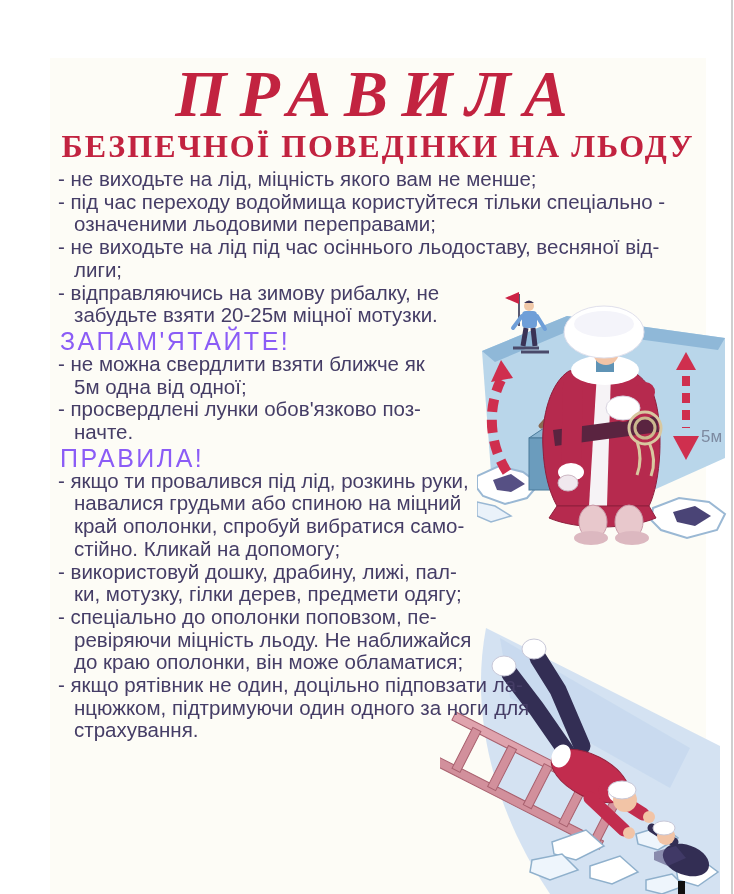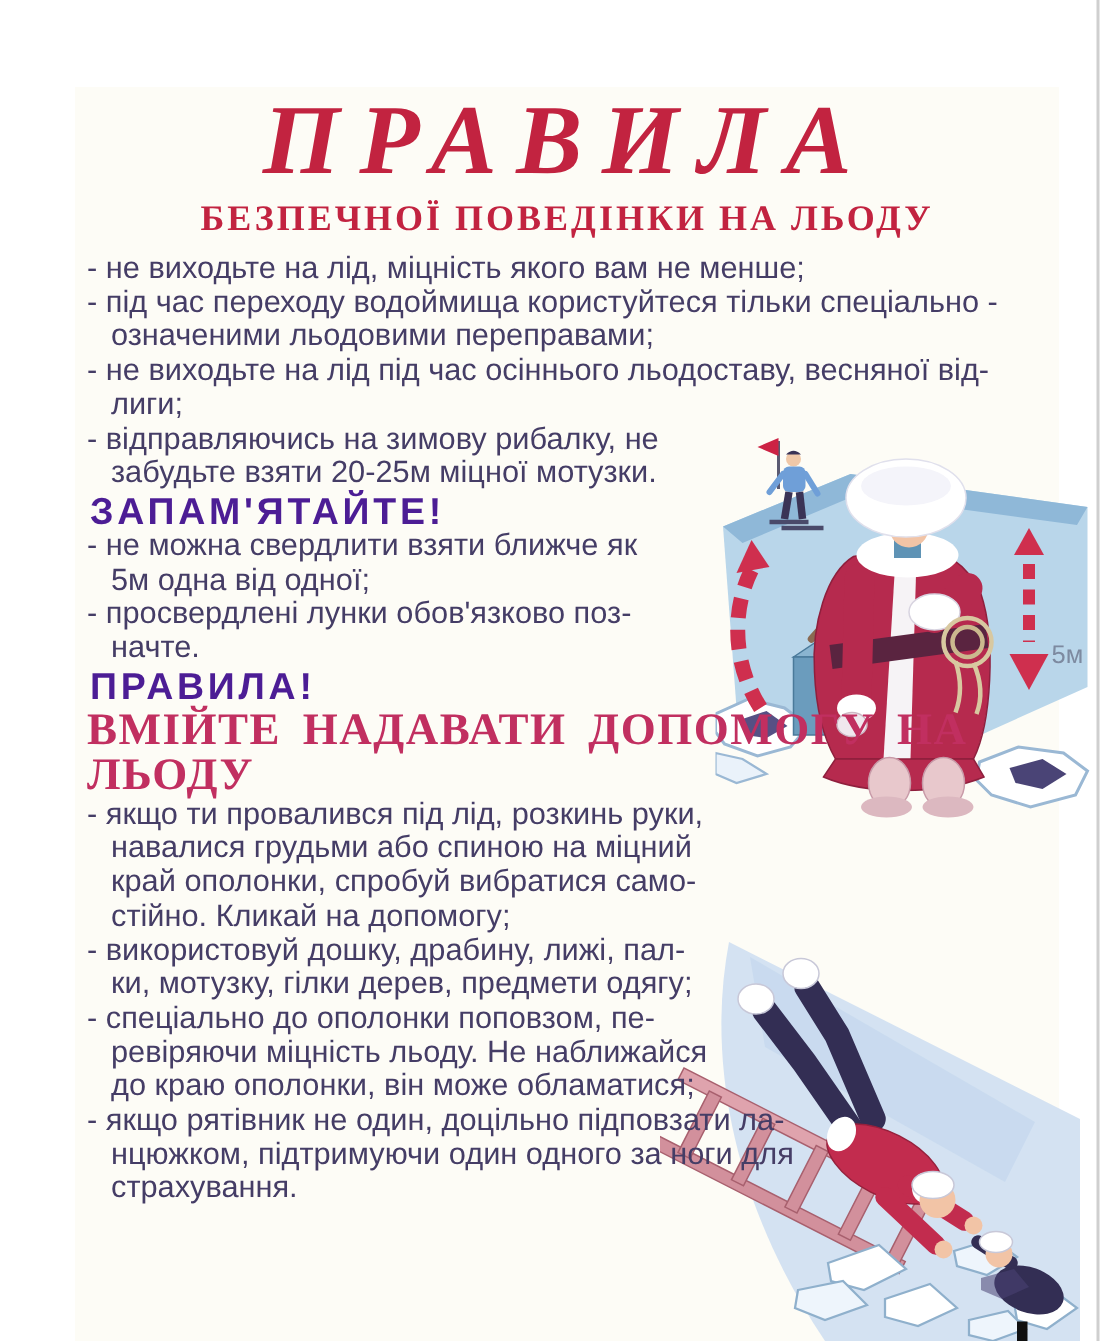--- a/index.html
+++ b/index.html
@@ -16,31 +16,31 @@
     position:absolute; left:58px; top:62px; width:640px;
     color:#453d66;
   }
   .title {
     font-family:"Liberation Serif", serif; font-weight:bold;
     color:#c22340; font-size:66px; line-height:64px;
     text-align:center; letter-spacing:13px; margin:0 0 4px 0;font-style:italic;
   }
   .subtitle {
     font-family:"Liberation Serif", serif; font-weight:bold;
-    color:#c22340; font-size:24px; line-height:32px;
+    color:#c22340; font-size:32px; line-height:32px;
     text-align:center; letter-spacing:2px; margin:0 0 6px 0;
   }
   .li {
     margin:0; padding-left:16px; text-indent:-16px;
     white-space:pre-line; font-size:20.5px; line-height:22.7px;
     color:#453d66;
   }
   .h-pink {
-    font-family:"Liberation Sans", sans-serif; font-weight:bold;
-    color:#4c1d95; font-size:25px; line-height:23px;
+    font-family:"Liberation Sans", sans-serif; font-weight:normal;
+    color:#8b5cf6; font-size:25px; line-height:23px;
     letter-spacing:2.5px; margin:3px 0 0 2px;
   }
   .h-serif {
     font-family:"Liberation Serif", serif; font-weight:bold;
     color:#c12f60; font-size:30px; line-height:30px;
     letter-spacing:1px; word-spacing:6px; margin:2px 0 0 0;
   }
   .illus { position:absolute; }
   .illus-top { left:477px; top:276px; }
   .illus-bottom { left:440px; top:628px; }
@@ -207,21 +207,20 @@
     <h3 class="h-pink">ЗАПАМ'ЯТАЙТЕ!</h3>
     <div>
       <p class="li">- не можна свердлити взяти ближче як
 5м одна від одної;</p>
       <p class="li">- просвердлені лунки обов'язково поз-
 начте.</p>
     </div>
 
     <h3 class="h-pink">ПРАВИЛА!</h3>
 
-    <h2 class="h-serif">ВМІЙТЕ НАДАВАТИ ДОПОМОГУ НА ЛЬОДУ</h2>
     <div>
       <p class="li">- якщо ти провалився під лід, розкинь руки,
 навалися грудьми або спиною на міцний
 край ополонки, спробуй вибратися само-
 стійно. Кликай на допомогу;</p>
       <p class="li">- використовуй дошку, драбину, лижі, пал-
 ки, мотузку, гілки дерев, предмети одягу;</p>
       <p class="li">- спеціально до ополонки поповзом, пе-
 ревіряючи міцність льоду. Не наближайся
 до краю ополонки, він може обламатися;</p>

